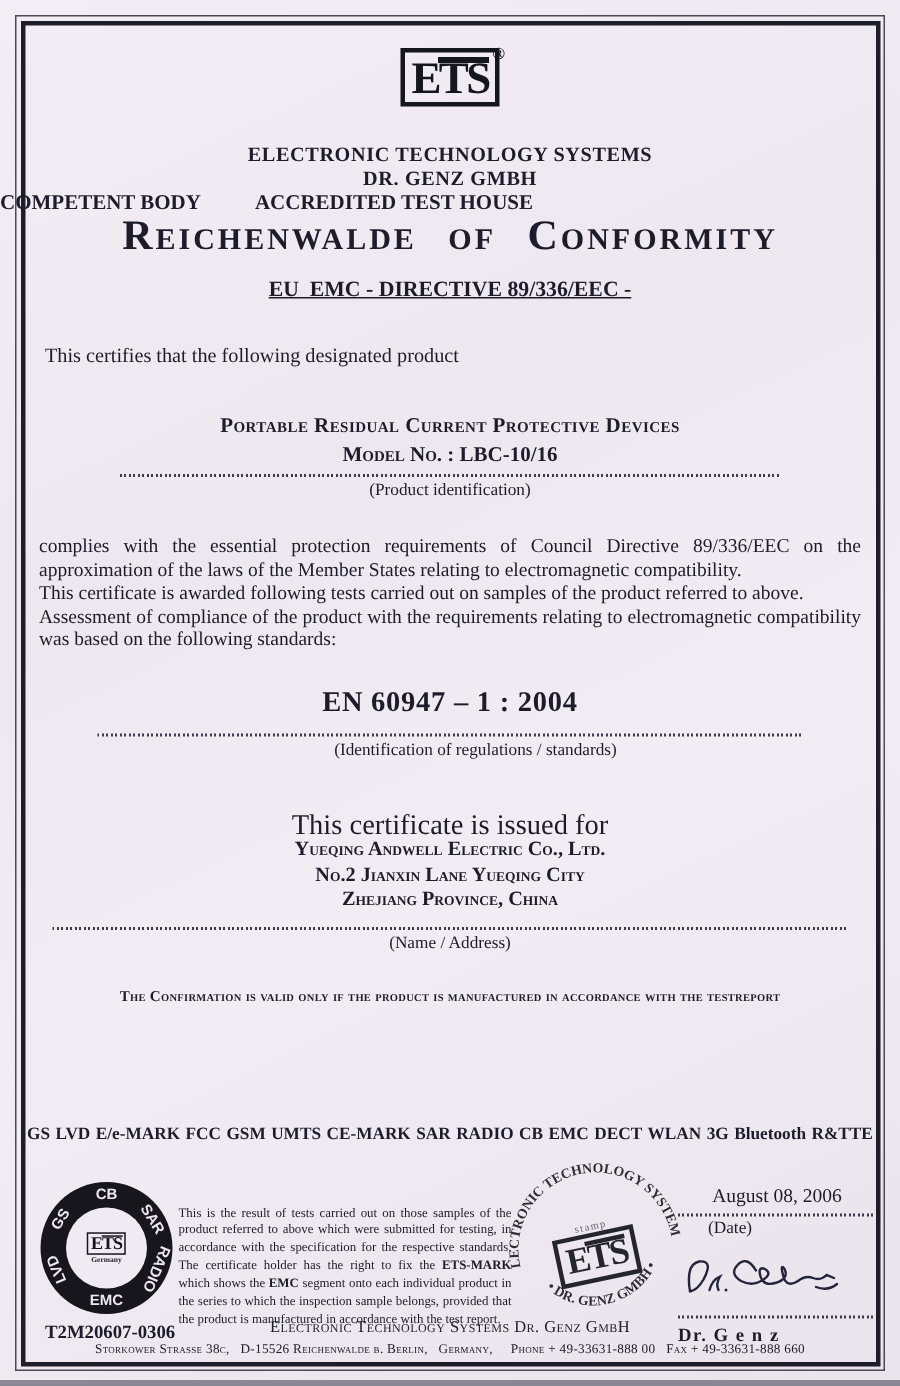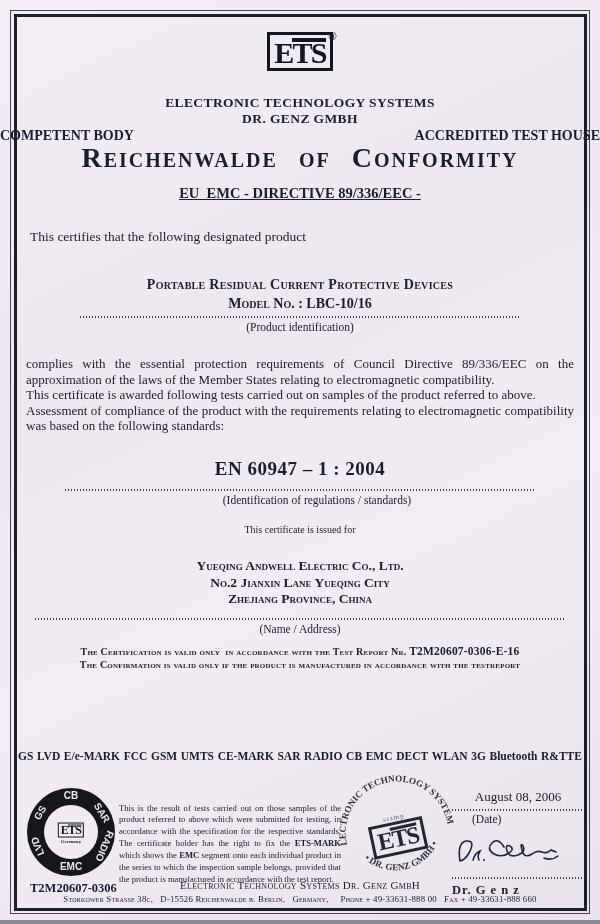--- a/index.html
+++ b/index.html
@@ -23,39 +23,39 @@
        padding:0.12em 0.16em 0.04em;font-family:"Liberation Serif",serif;
        font-weight:bold;color:#15151f;line-height:0.95;}
   .ets .bar{position:absolute;top:0.1em;left:37%;right:7%;height:0.12em;background:#15151f;}
   .ets .l{letter-spacing:-0.06em;}
   .reg{position:absolute;top:-0.35em;right:-0.55em;font-size:0.38em;font-weight:bold;}
 
   
   .logo-wrap{top:32px;}
   .org1{top:95px;font-size:13.5px;font-weight:bold;letter-spacing:.4px;}
   .org2{top:111px;font-size:13.5px;font-weight:bold;letter-spacing:.4px;}
-  .competent{top:128px;font-size:14px;font-weight:bold;display:flex;justify-content:space-between;gap:36px;}
+  .competent{top:128px;font-size:14px;font-weight:bold;display:flex;justify-content:flex-start;gap:36px;}
   .title{top:142px;font-size:28px;font-weight:bold;letter-spacing:2px;word-spacing:12px;}
   .subtitle{top:185px;font-size:14.5px;font-weight:bold;text-decoration:underline;}
 
   .intro{top:229px;left:30px;right:auto;text-align:left;font-size:13.5px;}
 
   .prod1{top:277px;font-size:14px;font-weight:bold;letter-spacing:.3px;}
   .prod2{top:296px;font-size:14px;font-weight:bold;text-align:center;}
   .dot-prod{top:316px;left:80px;width:440px;}
   .cap-prod{top:321px;font-size:11.5px;}
 
   .mainpar{position:absolute;top:356px;left:26px;width:548px;font-size:13px;
            line-height:15.6px;text-align:justify;}
 
   .standard{top:458px;font-size:19px;font-weight:bold;letter-spacing:.5px;}
   .dot-std{top:489px;left:65px;width:470px;}
   .cap-std{top:494px;font-size:11.5px;padding-left:34px;}
 
-  .iss-intro{top:524px;font-size:10px;}
+  .iss-intro{top:540px;font-size:19px;}
   .iss-co{top:558px;font-size:13.5px;font-weight:bold;}
   .iss-a1{top:575px;font-size:13.5px;font-weight:bold;}
   .iss-a2{top:591px;font-size:13.5px;font-weight:bold;}
   .dot-name{top:618px;left:35px;width:530px;}
   .cap-name{top:623px;font-size:11.5px;}
 
   .val1{top:645px;font-size:10px;font-weight:bold;letter-spacing:.2px;}
   .val1 .repnr{font-size:11.5px;font-variant:normal;}
   .val2{top:659px;font-size:10px;font-weight:bold;letter-spacing:.2px;}
 
@@ -129,23 +129,20 @@
   <div class="dot dot-std"></div>
   <div class="abs cap-std">(Identification of regulations / standards)</div>
 
   <div class="abs iss-intro">This certificate is issued for</div>
   <div class="abs iss-co sc">Yueqing Andwell Electric Co., Ltd.</div>
   <div class="abs iss-a1 sc">No.2 Jianxin Lane Yueqing City</div>
   <div class="abs iss-a2 sc">Zhejiang Province, China</div>
   <div class="dot dot-name"></div>
   <div class="abs cap-name">(Name / Address)</div>
 
-  <div class="abs val1">
-    <span class="sc pre">The Certification is valid only  in accordance with the Test Report Nr. </span><span class="repnr">T2M20607-0306-E-16</span>
-  </div>
   <div class="abs val2 sc">The Confirmation is valid only if the product is manufactured in accordance with the testreport</div>
 
   <div class="marks">
       <span>GS</span>
       <span>LVD</span>
       <span>E/e-MARK</span>
       <span>FCC</span>
       <span>GSM</span>
       <span>UMTS</span>
       <span>CE-MARK</span>

